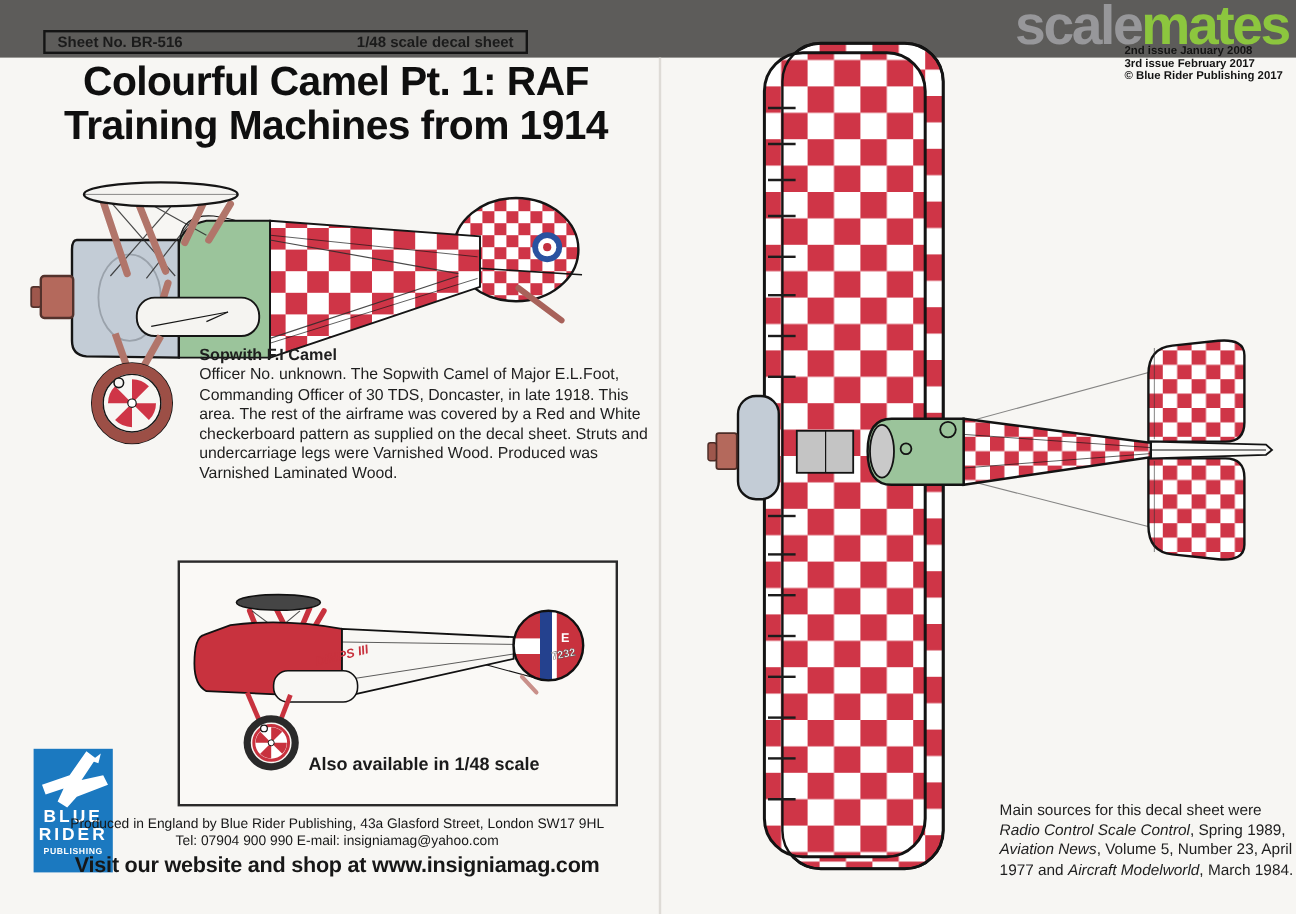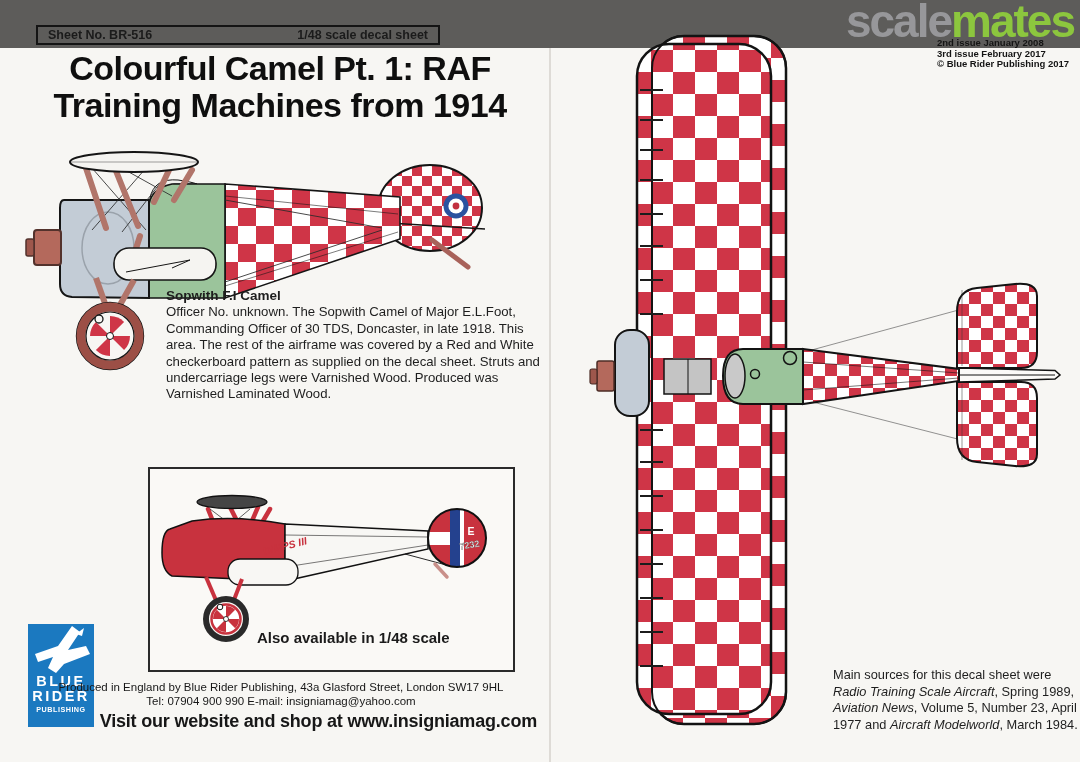--- a/index.html
+++ b/index.html
@@ -36,21 +36,21 @@
   .also-text{position:absolute;left:107px;top:131px;font-size:15px;color:#1b1b1b;line-height:19.5px;margin-top:28px;}
   .also-text .b{font-weight:bold;}
   
   .brlogo{position:absolute;left:28px;top:624px;width:66px;height:103px;background:#1b79c0;
           display:flex;flex-direction:column;align-items:center;}
   .brl{color:#ffffff;font-weight:bold;font-size:14.5px;letter-spacing:2.5px;line-height:15px;}
   .brl3{color:#ffffff;font-weight:bold;font-size:7.2px;letter-spacing:0.5px;margin-top:1px;}
   
   .footer{position:absolute;left:25px;top:680px;width:512px;text-align:center;color:#171717;}
   .f1{font-size:11.5px;line-height:14px;}
-  .f3{font-size:18px;font-weight:bold;margin-top:3px;letter-spacing:-0.2px;text-align:right;}
+  .f3{font-size:18px;font-weight:bold;margin-top:3px;letter-spacing:-0.2px;}
   
   .sources{position:absolute;left:833px;top:667px;width:248px;font-size:12.8px;line-height:16.5px;
            color:#1e1e1e;}
   .sources .it{font-style:italic;}
 </style>
 </head>
 <body>
 
 <div class="canvas">
 
@@ -288,15 +288,15 @@
     <ellipse cx="150" cy="348" rx="10" ry="22" fill="#c9c9c9" stroke="#131313" stroke-width="1.5"></ellipse>
     <circle cx="170" cy="346" r="4.5" fill="none" stroke="#131313" stroke-width="1.5"></circle>
     <circle cx="205" cy="330" r="6.5" fill="none" stroke="#131313" stroke-width="1.5"></circle>
     <rect x="79" y="331" width="47" height="35" fill="#c4c4c4" stroke="#131313" stroke-width="1.5"></rect>
     <line x1="103" y1="331" x2="103" y2="366" stroke="#131313" stroke-width="1"></line>
     <rect x="30" y="302" width="34" height="86" rx="15" fill="#c3ccd6" stroke="#131313" stroke-width="2"></rect>
     <rect x="12" y="333" width="17" height="30" rx="2" fill="#b4695c" stroke="#4c2c26" stroke-width="1.5"></rect>
     <rect x="5" y="341" width="7" height="15" rx="2" fill="#9e574c" stroke="#4c2c26" stroke-width="1.2"></rect>
   </svg>
 
-  <div class="sources"><span>Main sources for this decal sheet were </span><span class="it">Radio Training Scale Aircraft</span><span>, Spring 1989, </span><span class="it">Aviation News</span><span>, Volume 5, Number 23, April 1977 and </span><span class="it">Aircraft Modelworld</span><span>, March 1984.</span></div>
+  <div class="sources"><span>Main sources for this decal sheet were </span><span class="it">Radio Control Scale Control</span><span>, Spring 1989, </span><span class="it">Aviation News</span><span>, Volume 5, Number 23, April 1977 and </span><span class="it">Aircraft Modelworld</span><span>, March 1984.</span></div>
 
 </div>
 
 </body></html>

